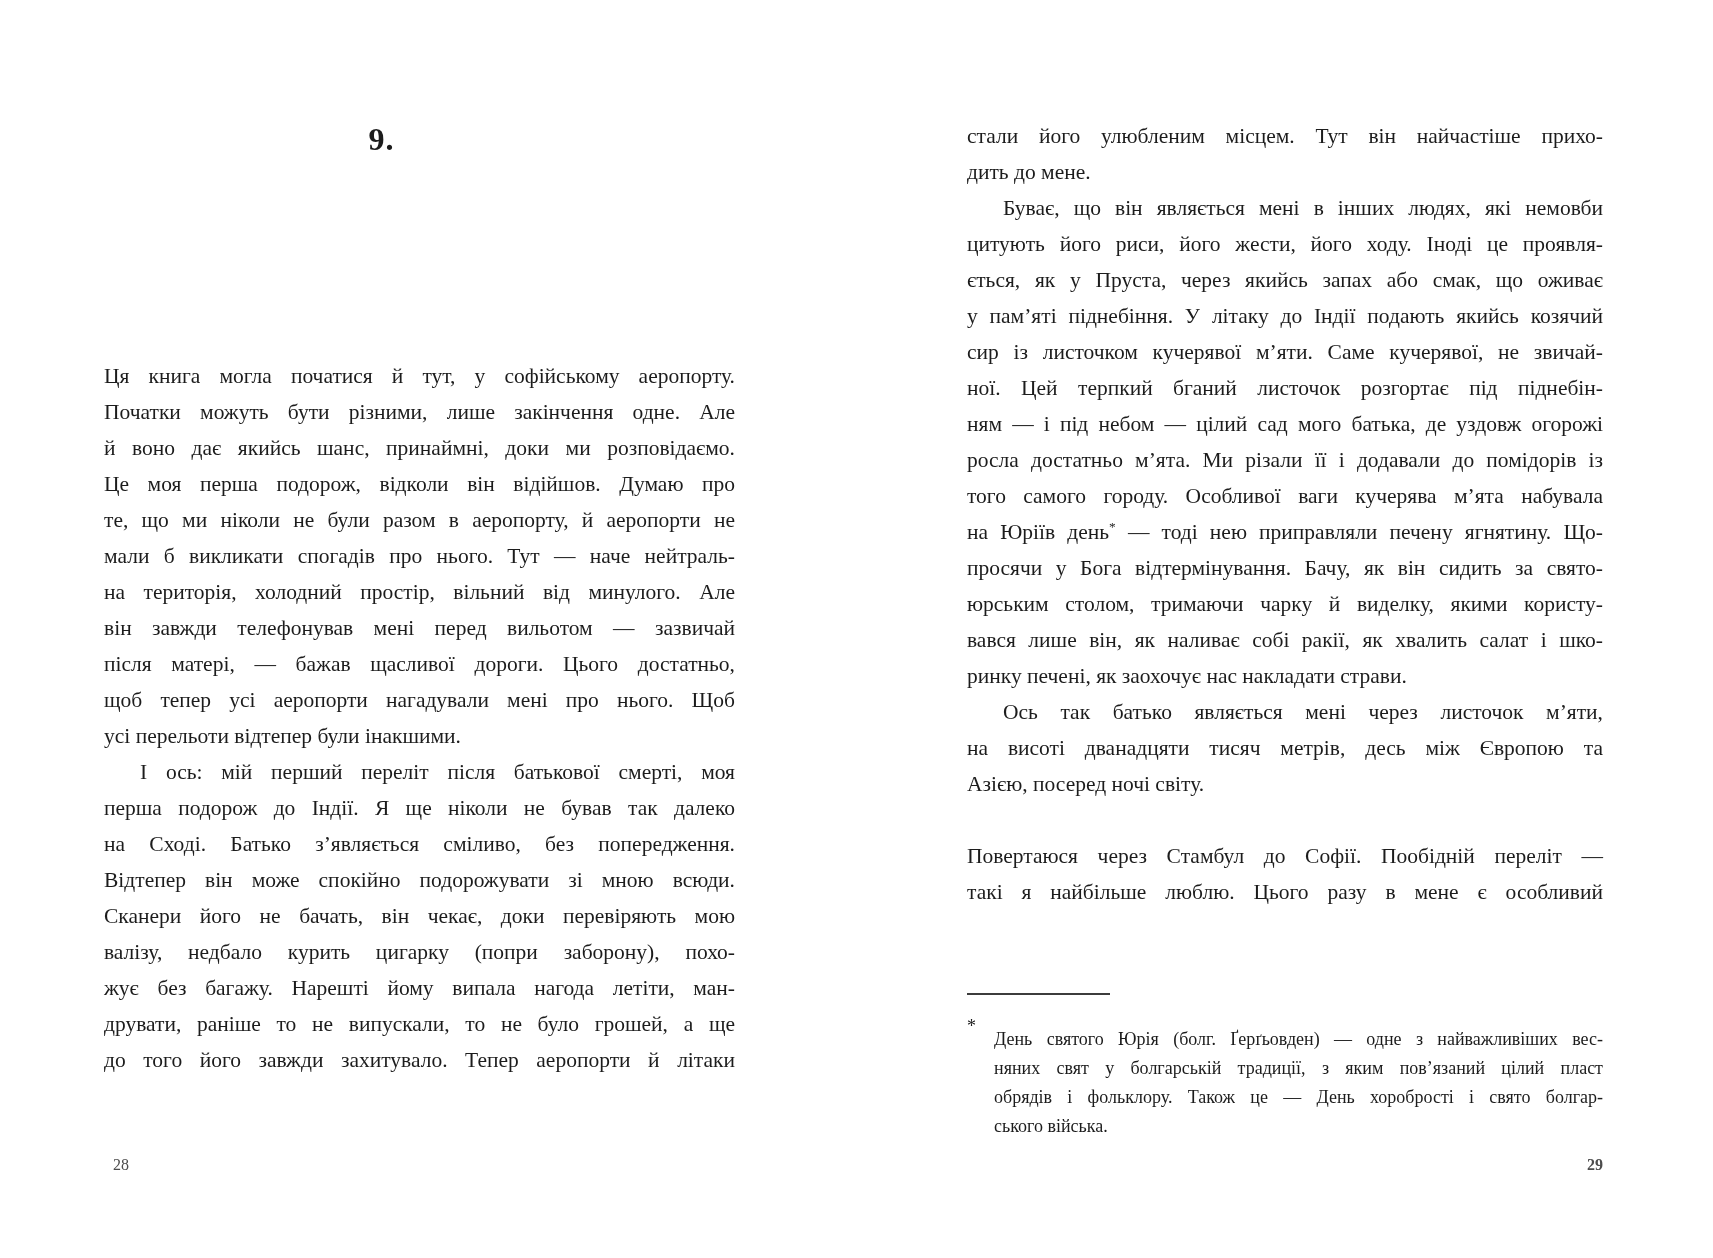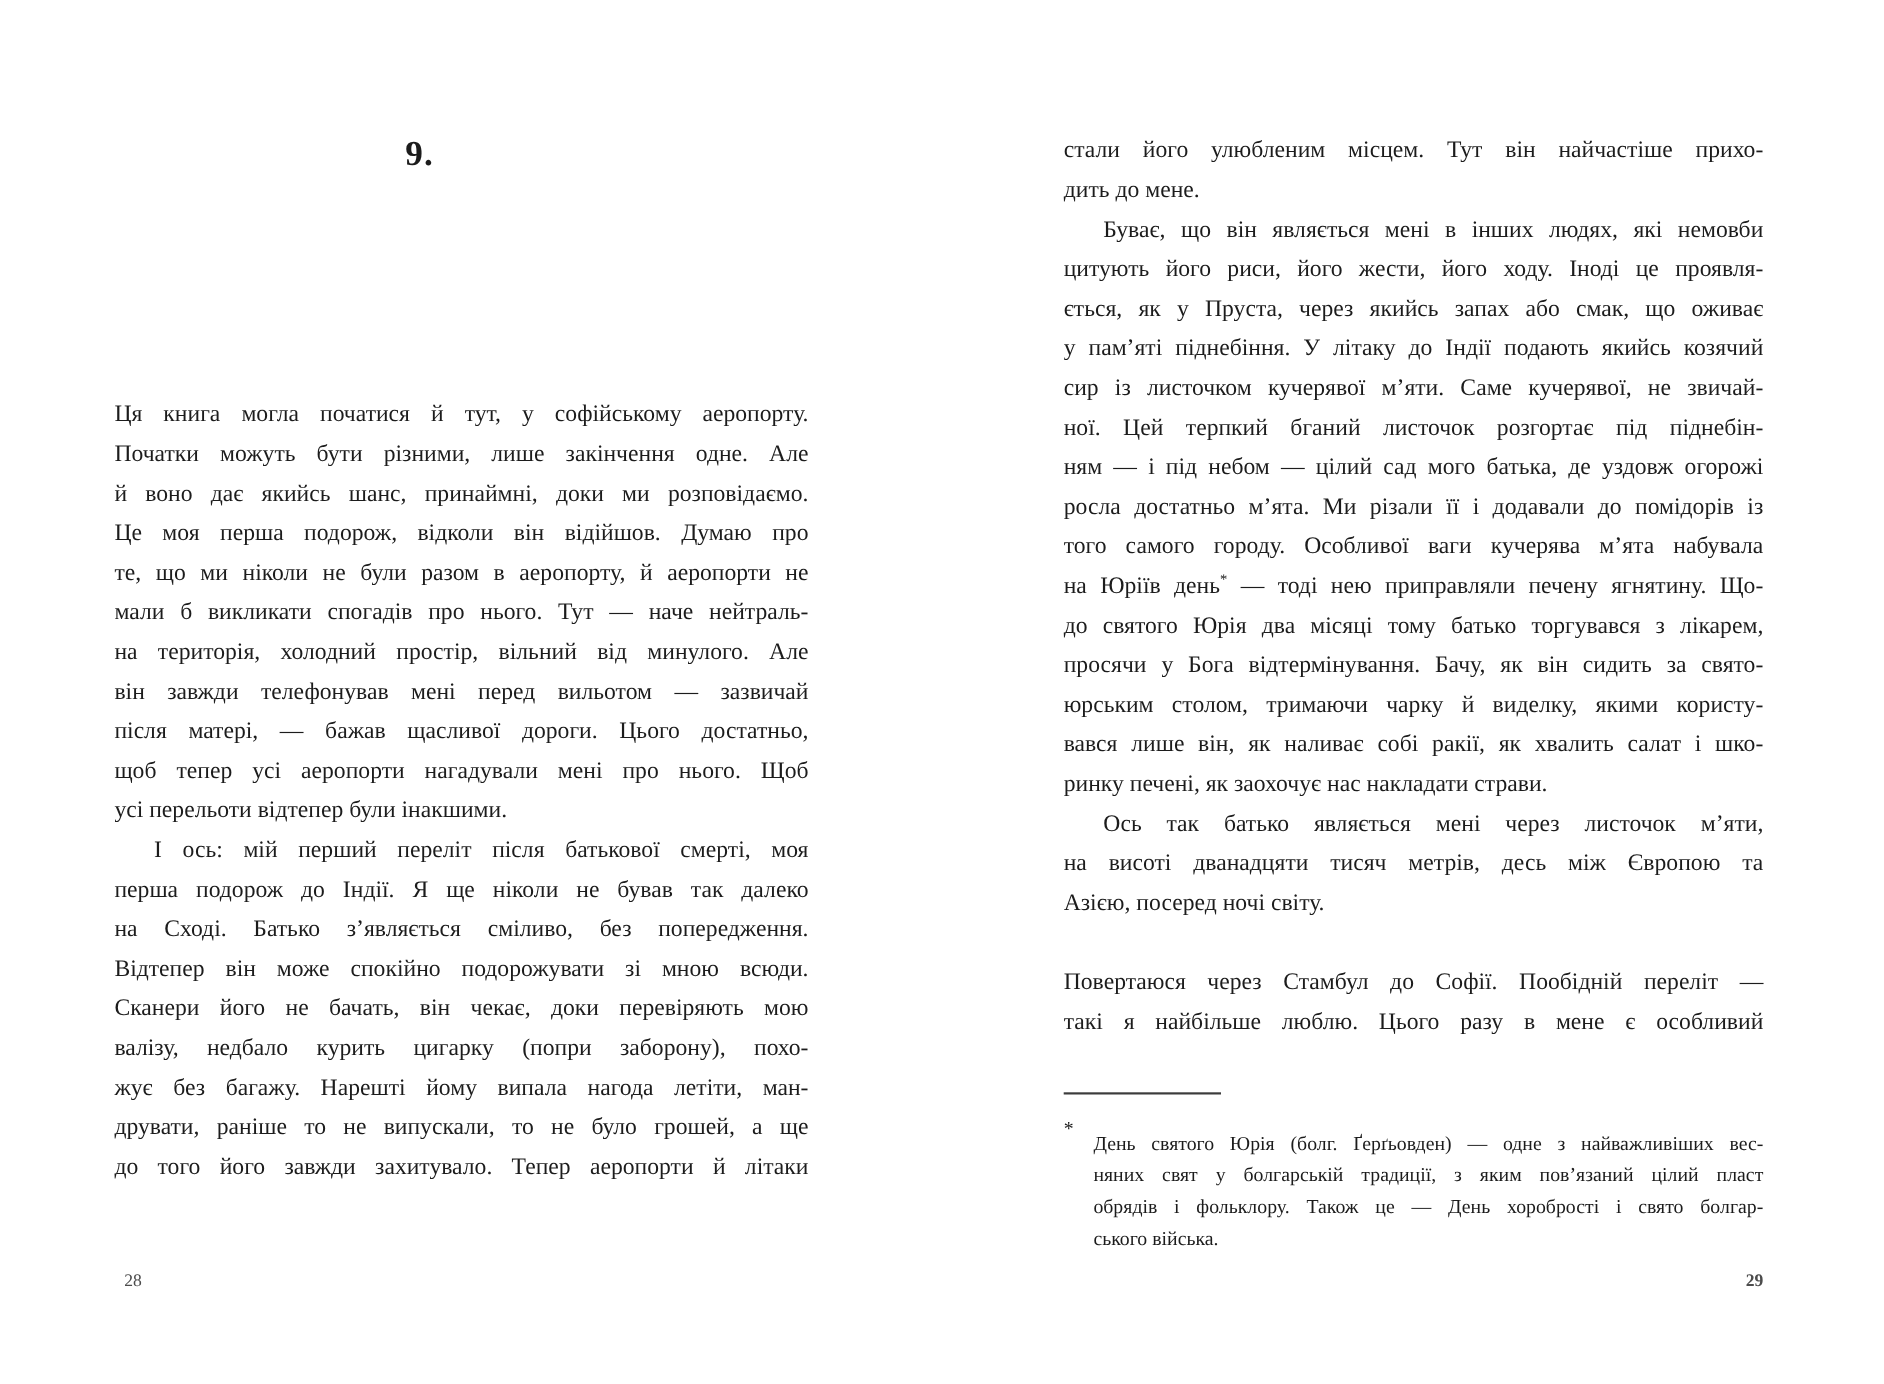--- a/index.html
+++ b/index.html
@@ -140,21 +140,20 @@
           <div class="line indent">Буває, що він являється мені в інших людях, які немовби</div>
           <div class="line">цитують його риси, його жести, його ходу. Іноді це проявля-</div>
           <div class="line">ється, як у Пруста, через якийсь запах або смак, що оживає</div>
           <div class="line">у пам’яті піднебіння. У літаку до Індії подають якийсь козячий</div>
           <div class="line">сир із листочком кучерявої м’яти. Саме кучерявої, не звичай-</div>
           <div class="line">ної. Цей терпкий бганий листочок розгортає під піднебін-</div>
           <div class="line">ням — і під небом — цілий сад мого батька, де уздовж огорожі</div>
           <div class="line">росла достатньо м’ята. Ми різали її і додавали до помідорів із</div>
           <div class="line">того самого городу. Особливої ваги кучерява м’ята набувала</div>
           <div class="line">на Юріїв день<sup>*</sup> — тоді нею приправляли печену ягнятину. Що-</div>
-          <div class="line">до святого Юрія два місяці тому батько торгувався з лікарем,</div>
           <div class="line">просячи у Бога відтермінування. Бачу, як він сидить за свято-</div>
           <div class="line">юрським столом, тримаючи чарку й виделку, якими користу-</div>
           <div class="line">вався лише він, як наливає собі ракії, як хвалить салат і шко-</div>
           <div class="line endline">ринку печені, як заохочує нас накладати страви.</div>
         </div>
         <div class="para">
           <div class="line indent">Ось так батько являється мені через листочок м’яти,</div>
           <div class="line">на висоті дванадцяти тисяч метрів, десь між Європою та</div>
           <div class="line endline">Азією, посеред ночі світу.</div>
         </div>

